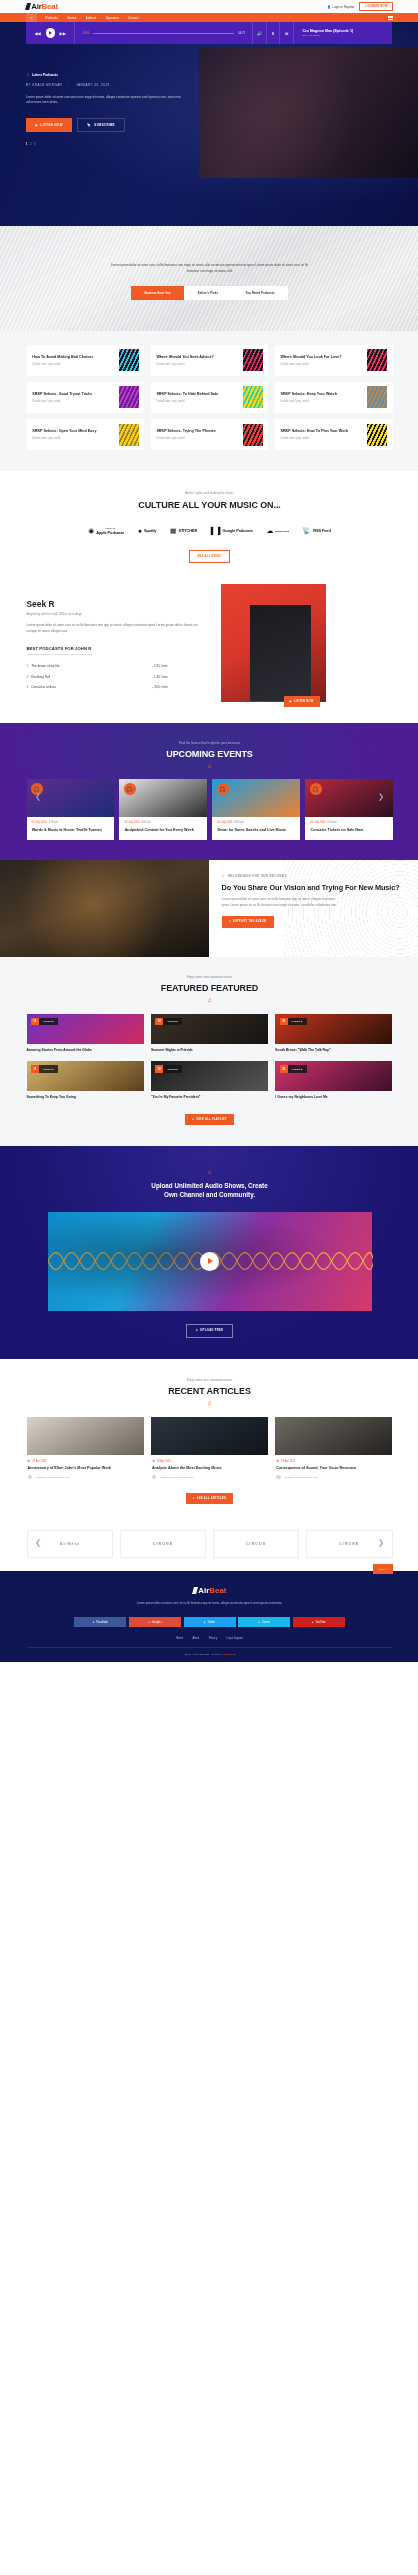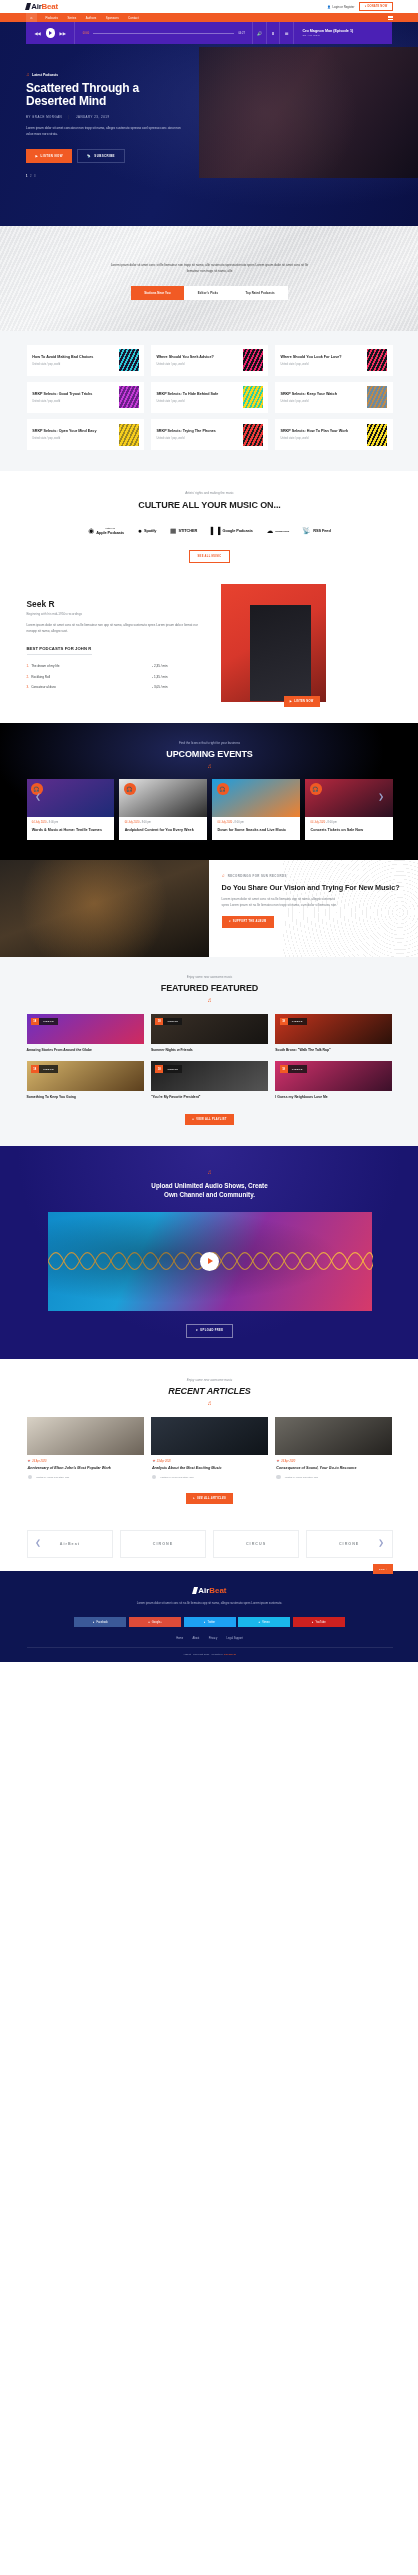--- a/index.html
+++ b/index.html
@@ -115,21 +115,21 @@
   .tracks { margin-top:6.3px; }
   .tr { display:flex; justify-content:space-between; align-items:center; font-size:3.1px; color:#3c4043; padding:2.1px 0 4.7px; width:141px;}
   .tr .n { color:#f15a24; margin-right:2.1px; }
   .tr .price { color:#3c4043; }
   .artist-right { position:relative; width:105px; height:118px; }
   .artist-photo { position:absolute; inset:0; background:linear-gradient(150deg,#e8422f 0%, #d7372b 45%, #7c1f18 100%); }
   .artist-photo:after{content:"";position:absolute;left:28%;top:18%;width:58%;height:82%;background:linear-gradient(160deg,#1a1a20,#2c2c34);}
   .listen-pill { position:absolute; right:6.3px; bottom:-5.2px; background:#f15a24; color:#fff; font-size:2.6px; font-weight:bold; letter-spacing:0.3px; padding:3.7px 6.3px; display:flex; gap:2.1px; align-items:center;}
 
   
-  .events { background:#000000; padding:18px 0 20px; text-align:center; position:relative; overflow:hidden;}
+  .events { background:#4c1d95; padding:18px 0 20px; text-align:center; position:relative; overflow:hidden;}
   .events:before{content:"";position:absolute;inset:0;background:radial-gradient(ellipse at 45% 20%, rgba(45,55,130,.7), transparent 60%);}
   .events .inner{position:relative;}
   .events .kicker { color:#aeb5d6; }
   .events h2 { font-size:9px; font-weight:bold; color:#fff; letter-spacing:-0.1px;}
   .musicon-mark { color:#f15a24; font-size:5.8px; margin-top:4.2px; display:block;}
   .ev-grid { margin-top:9.4px; display:grid; grid-template-columns:repeat(4,1fr); gap:5.8px; }
   .ev-card { background:#fff; text-align:left; }
   .ev-img { height:38px; position:relative; }
   .ev-badge { position:absolute; left:4.7px; top:4.7px; width:11.5px; height:11.5px; border-radius:50%; background:#f15a24; color:#fff; display:flex; align-items:center; justify-content:center; font-size:5.2px;}
   .ev-body { padding:4.7px 5.2px 6.8px; }
@@ -172,21 +172,21 @@
   .upload h2 { font-size:6.3px; font-weight:bold; color:#fff; line-height:1.55; }
   .video { margin:11.5px auto 0; width:324px; height:99px; position:relative;
     background:linear-gradient(115deg,#0f8ac9 0%,#1ba0d8 30%,#8b2fa0 60%,#d63a6a 100%); }
   .video:after{content:"";position:absolute;inset:0;background:radial-gradient(ellipse at 35% 45%, rgba(0,0,0,.35), transparent 60%);}
   .wave { position:absolute; left:0; right:0; top:50%; height:42px; margin-top:-21px; }
   .video .playbtn { position:absolute; left:50%; top:50%; width:19px; height:19px; margin:-9.4px 0 0 -9.4px; border-radius:50%; background:#fff; display:flex; align-items:center; justify-content:center; z-index:3;}
   .video .playbtn .tri { width:0;height:0;border-left:5.8px solid #f15a24;border-top:3.7px solid transparent;border-bottom:3.7px solid transparent; margin-left:2.1px;}
   .btn-upload { margin:13.6px auto 0; display:inline-flex; border:0.5px solid rgba(255,255,255,.45); color:#fff; font-size:2.6px; font-weight:bold; letter-spacing:0.4px; padding:4.2px 8.4px; gap:2.1px; }
 
   
-  .articles { background:#fff; padding:19px 3px 18px; text-align:center;font-style:italic; }
+  .articles { background:#fff; padding:19px 3px 18px; text-align:center; }
   .articles h2 { font-size:9px; font-weight:bold; color:#1d1d1d; letter-spacing:-0.1px;}
   .ar-grid { margin-top:10.5px; display:grid; grid-template-columns:repeat(3,1fr); gap:7.3px; text-align:left;}
   .ar-card .img { height:38px; }
   .ar-body { padding:4.7px 1px 0; }
   .ar-date { font-size:2.6px; color:#f15a24; display:flex; align-items:center; gap:1.6px;}
   .ar-title { margin-top:3.1px; font-size:3.7px; font-weight:bold; line-height:1.45; color:#1d1d1d; }
   .ar-meta { margin-top:4.2px; font-size:2.4px; color:#9aa0a6; display:flex; gap:4.2px; align-items:center;}
   .ar-meta .av { width:4.2px;height:4.2px;border-radius:50%;background:#d6d9dd; }
 
   
@@ -272,21 +272,20 @@
         <div class="ttl">Cro Magnon Man (Episode 1)</div>
         <div class="sub">ON AIR NOW</div>
       </div>
     </div>
 
     <div class="hero-inner">
       <div class="eyebrow">
         <span class="musicon">♫</span>
         <span>Latest Podcasts</span>
       </div>
-      <h1>Scattered Through a Deserted Mind</h1>
       <div class="byline">
         <span>BY GRACE MORGAN</span>
         <span class="sep">|</span>
         <span>JANUARY 23, 2019</span>
       </div>
       <p class="lead">Lorem ipsum dolor sit amet concateur non tropp sit namo, allegro sustenuto spresso coel spresso conc ateur non value maro noro strata.</p>
       <div class="hero-btns">
         <div class="btn-orange">
           <span>▶</span>
           <span>LISTEN NOW</span>

